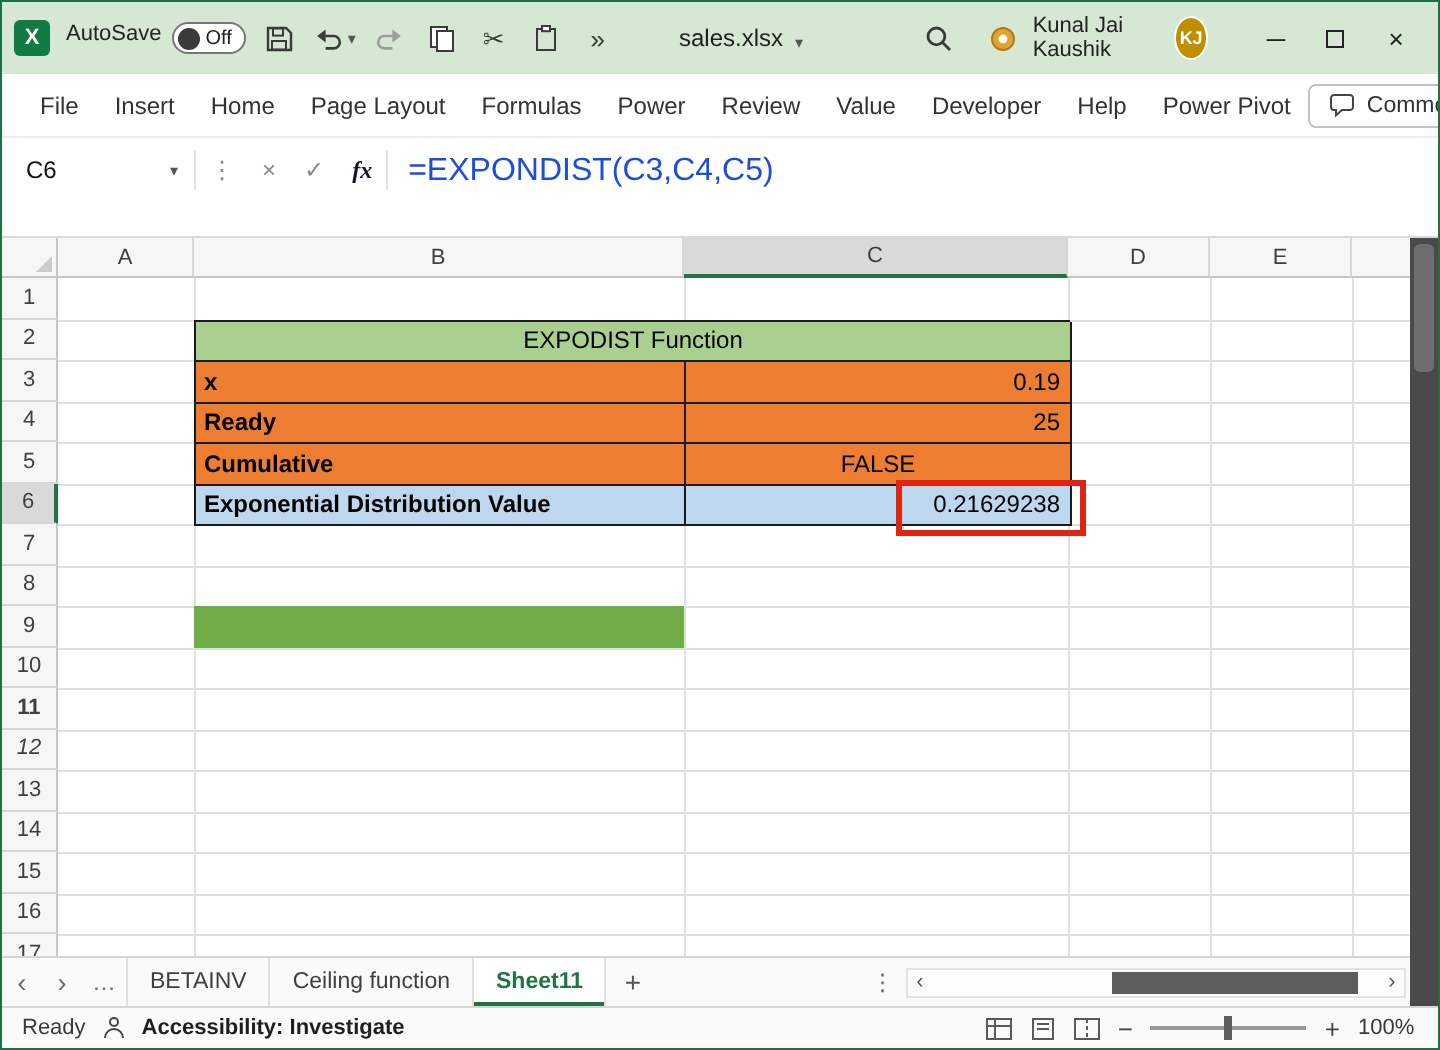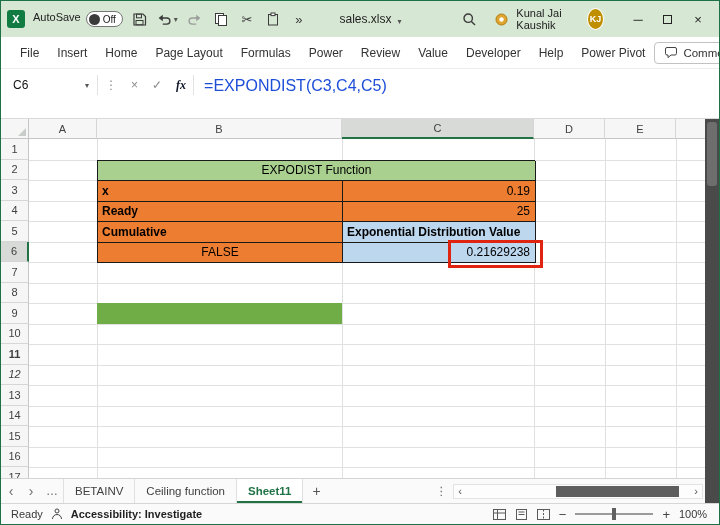--- a/index.html
+++ b/index.html
@@ -229,22 +229,22 @@
   <div class="grid">
     <div class="corner"></div>
 
     <div class="xl-table">
       <div class="t-cell t-title">EXPODIST Function</div>
       <div class="t-cell t-label">x</div>
       <div class="t-cell t-value">0.19</div>
       <div class="t-cell t-label">Ready</div>
       <div class="t-cell t-value">25</div>
       <div class="t-cell t-label">Cumulative</div>
+      <div class="t-cell t-value center">FALSE</div>
       <div class="t-cell t-label result">Exponential Distribution Value</div>
-      <div class="t-cell t-value center">FALSE</div>
       <div class="t-cell t-value result">0.21629238</div>
     </div>
 
     <div class="green-block"></div>
     <div class="red-box"></div>
   <div class="col-hdr" style="left: 28px; width: 68px;">A</div>
       <div class="col-hdr" style="left: 96px; width: 245px;">B</div>
       <div class="col-hdr sel" style="left: 341px; width: 192px;">C</div>
       <div class="col-hdr" style="left: 533px; width: 71px;">D</div>
       <div class="col-hdr" style="left: 604px; width: 71px;">E</div>

